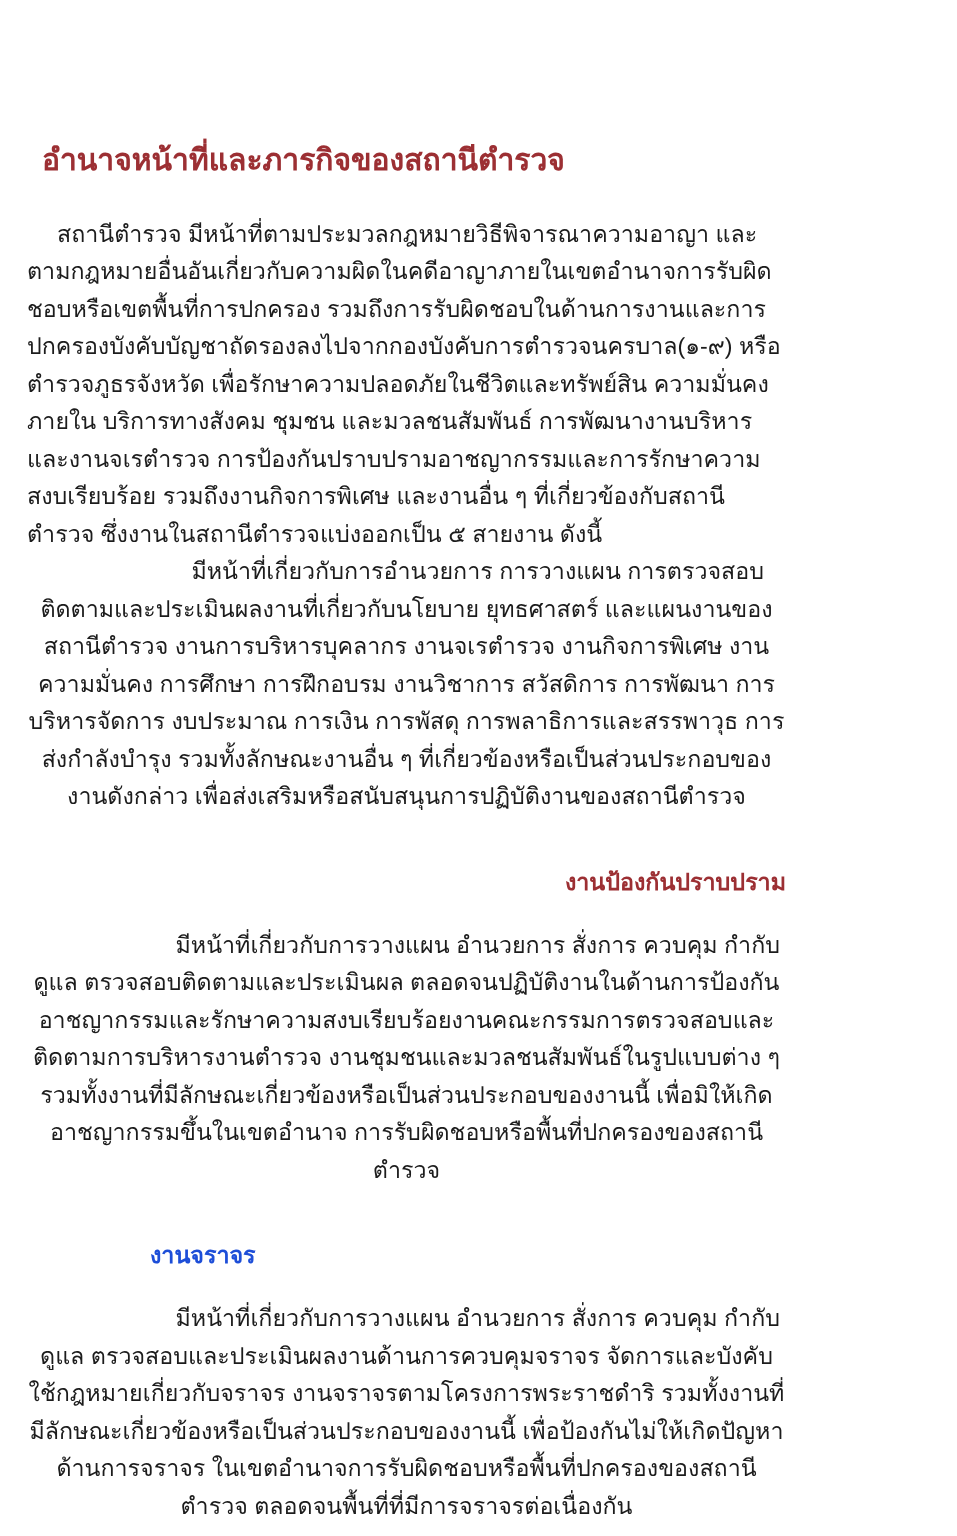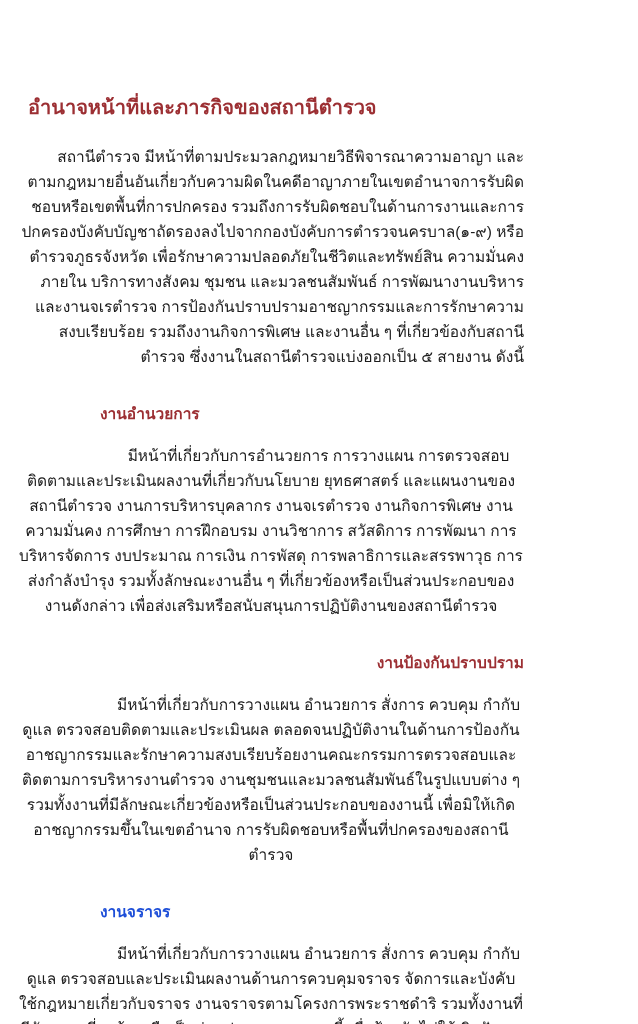--- a/index.html
+++ b/index.html
@@ -22,21 +22,21 @@
   }
   .doc-title {
     margin: 0 0 22px 10px;
     font-size: 20px;
     line-height: 30px;
     font-weight: bold;
   }
   .intro-paragraph {
     margin: 0;
     text-indent: 20px;
-    text-align: right;
+    text-align: left;
   }
   .section-heading {
     margin: 32px 0 17px 82px;
     font-size: 15.5px;
     line-height: 25px;
     font-weight: bold;
   }
   .section-body {
     margin: 0;
     text-indent: 95px;
@@ -46,21 +46,20 @@
 </head>
 <body>
 
 <div class="page" style="background: rgb(255, 255, 255);">
 
   <h1 class="doc-title" style="color: rgb(156, 47, 51);">อำนาจหน้าที่และภารกิจของสถานีตำรวจ</h1>
 
   <p class="intro-paragraph" style="color: rgb(28, 28, 28);">สถานีตำรวจ มีหน้าที่ตามประมวลกฎหมายวิธีพิจารณาความอาญา และตามกฎหมายอื่นอันเกี่ยวกับความผิดในคดีอาญาภายในเขตอำนาจการรับผิดชอบหรือเขตพื้นที่การปกครอง รวมถึงการรับผิดชอบในด้านการงานและการปกครองบังคับบัญชาถัดรองลงไปจากกองบังคับการตำรวจนครบาล(๑-๙) หรือตำรวจภูธรจังหวัด เพื่อรักษาความปลอดภัยในชีวิตและทรัพย์สิน ความมั่นคงภายใน บริการทางสังคม ชุมชน และมวลชนสัมพันธ์ การพัฒนางานบริหารและงานจเรตำรวจ การป้องกันปราบปรามอาชญากรรมและการรักษาความสงบเรียบร้อย รวมถึงงานกิจการพิเศษ และงานอื่น ๆ ที่เกี่ยวข้องกับสถานีตำรวจ ซึ่งงานในสถานีตำรวจแบ่งออกเป็น ๕ สายงาน ดังนี้</p>
 
   <section>
-    <h2 class="section-heading" style="color: rgb(156, 47, 51);">งานอำนวยการ</h2>
     <p class="section-body" style="color: rgb(28, 28, 28);">มีหน้าที่เกี่ยวกับการอำนวยการ การวางแผน การตรวจสอบติดตามและประเมินผลงานที่เกี่ยวกับนโยบาย ยุทธศาสตร์ และแผนงานของสถานีตำรวจ งานการบริหารบุคลากร งานจเรตำรวจ งานกิจการพิเศษ งานความมั่นคง การศึกษา การฝึกอบรม งานวิชาการ สวัสดิการ การพัฒนา การบริหารจัดการ งบประมาณ การเงิน การพัสดุ การพลาธิการและสรรพาวุธ การส่งกำลังบำรุง รวมทั้งลักษณะงานอื่น ๆ ที่เกี่ยวข้องหรือเป็นส่วนประกอบของงานดังกล่าว เพื่อส่งเสริมหรือสนับสนุนการปฏิบัติงานของสถานีตำรวจ</p>
   </section>
 
   <section>
     <h2 class="section-heading" style="color: rgb(156, 47, 51); text-align: right;">งานป้องกันปราบปราม</h2>
     <p class="section-body" style="color: rgb(28, 28, 28);">มีหน้าที่เกี่ยวกับการวางแผน อำนวยการ สั่งการ ควบคุม กำกับ ดูแล ตรวจสอบติดตามและประเมินผล ตลอดจนปฏิบัติงานในด้านการป้องกันอาชญากรรมและรักษาความสงบเรียบร้อยงานคณะกรรมการตรวจสอบและติดตามการบริหารงานตำรวจ งานชุมชนและมวลชนสัมพันธ์ในรูปแบบต่าง ๆ รวมทั้งงานที่มีลักษณะเกี่ยวข้องหรือเป็นส่วนประกอบของงานนี้ เพื่อมิให้เกิดอาชญากรรมขึ้นในเขตอำนาจ การรับผิดชอบหรือพื้นที่ปกครองของสถานีตำรวจ</p>
   </section>
 
   <section>
     <h2 class="section-heading" style="color: #1d4ed8;">งานจราจร</h2>

